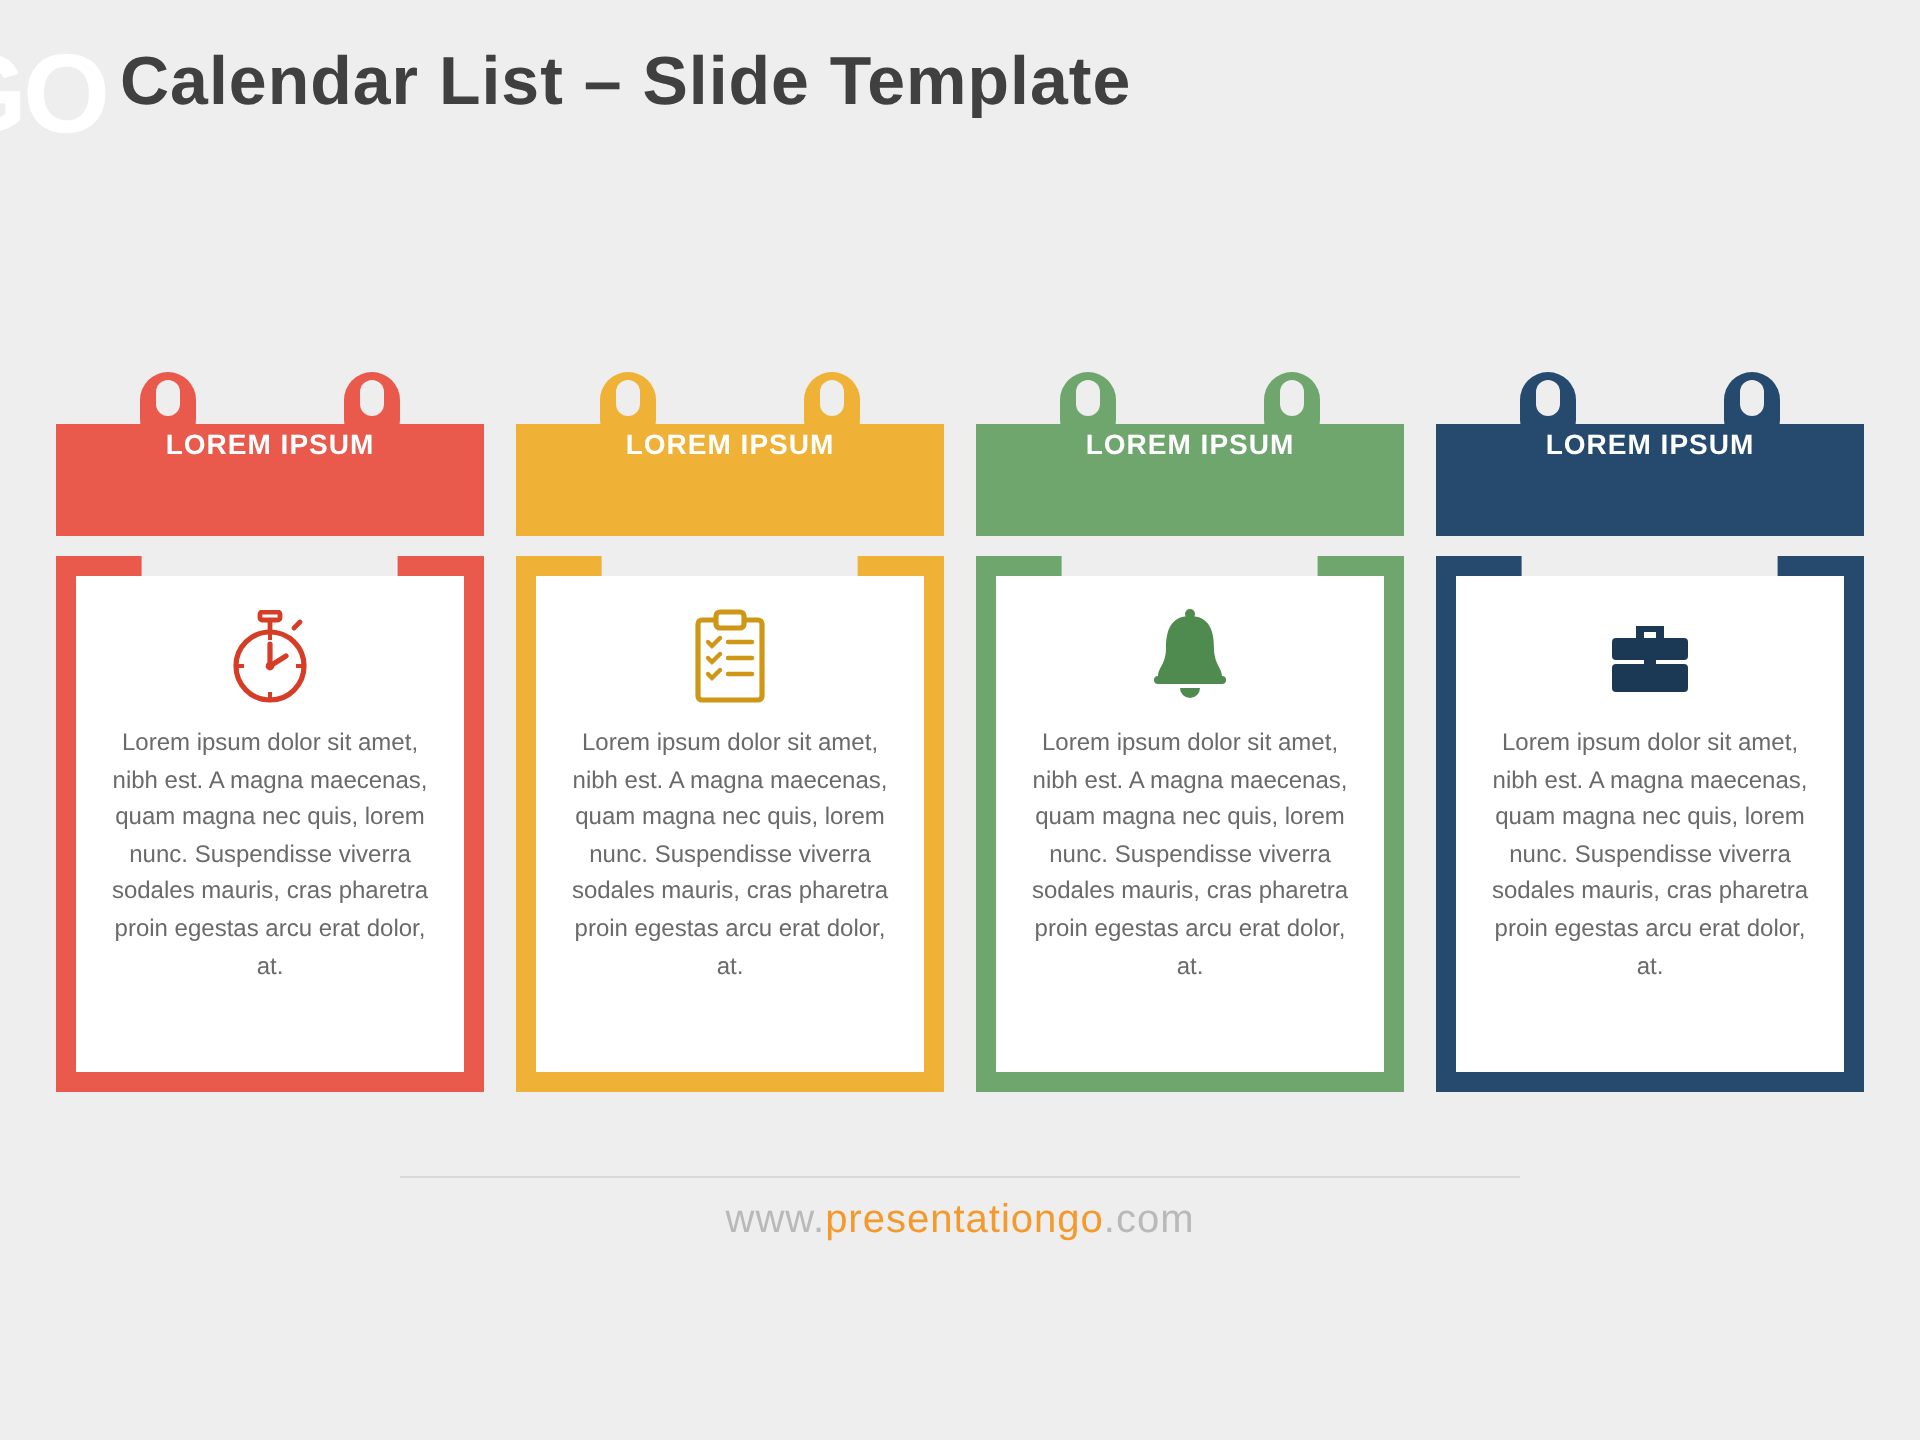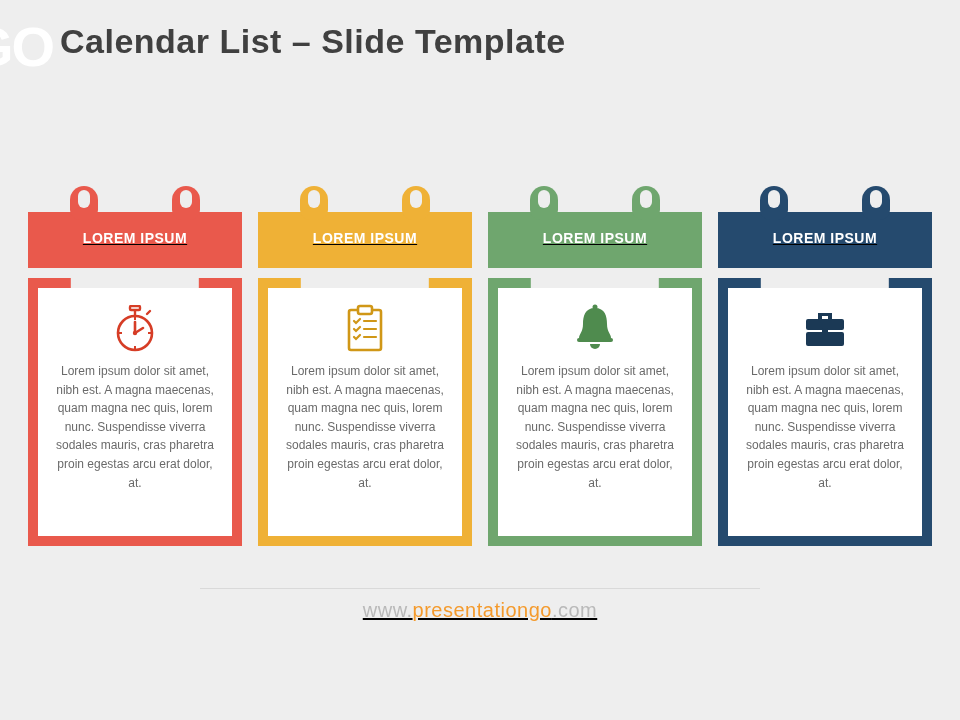--- a/index.html
+++ b/index.html
@@ -2,36 +2,36 @@
 <html><head>
 <meta charset="utf-8">
 <style>
   * { box-sizing: border-box; margin: 0; padding: 0; }
   html, body { width: 960px; height: 720px; background: #eeeeee; font-family: Arial, Helvetica, sans-serif; overflow: hidden; }
   .slide { position: relative; width: 960px; height: 648px; }
   .logo-frag { position: absolute; top: 14px; left: -30px; font-size: 56px; font-weight: 900; letter-spacing: -2px; color: #ffffff; }
   .title { position: absolute; top: 22px; left: 60px; font-size: 34px; font-weight: 700; color: #404040; letter-spacing: 0.5px; }
   .cards { position: absolute; top: 198px; left: 28px; right: 28px; display: flex; justify-content: space-between; }
   .card { width: 214px; display: flex; flex-direction: column; align-items: center; }
-  .hdr { position: relative; width: 100%; height: 70px; display: flex; align-items: flex-end; justify-content: center; padding-bottom: 22px; text-decoration: underline; }
+  .hdr { position: relative; width: 100%; height: 70px; display: flex; align-items: center; justify-content: center; padding-bottom: 22px; }
   .hdr-bg { position: absolute; left: 0; right: 0; bottom: 0; height: 56px; }
   .ring { position: absolute; top: -12px; width: 28px; height: 34px; border-radius: 14px 14px 10px 10px; }
   .ring::after { content: ""; position: absolute; top: 4px; left: 50%; transform: translateX(-50%); width: 12px; height: 18px; background: #eeeeee; border-radius: 8px; }
   .ring.l { left: 42px; }
   .ring.r { right: 42px; }
   .hdr-text { position: relative; color: #fff; font-size: 14px; font-weight: 700; letter-spacing: 0.5px; }
   .body-frame { position: relative; width: 100%; height: 268px; margin-top: 10px; }
   .body-frame .bg { position: absolute; inset: 0; }
   .body-frame .inner { position: absolute; top: 10px; left: 10px; right: 10px; bottom: 10px; background: #fff; display: flex; flex-direction: column; align-items: center; padding: 14px 12px 10px; }
   .notch { position: absolute; top: 0; left: 50%; transform: translateX(-50%); width: 60%; height: 10px; background: #eeeeee; }
   .icon-wrap { height: 54px; display: flex; align-items: center; justify-content: center; margin-bottom: 6px; }
   .desc { font-size: 12px; line-height: 1.55; color: #6a6a6a; text-align: center; }
   .footer { position: absolute; left: 0; right: 0; bottom: 26px; text-align: center; }
   .footer hr { border: none; border-top: 1px solid #d9d9d9; width: 560px; margin: 0 auto 10px; }
-  .footer .url { font-size: 20px; letter-spacing: 0.5px; text-decoration: underline; }
+  .footer .url { font-size: 20px; letter-spacing: 0.5px; }
   .footer .grey { color: #b9b9b9; }
   .footer .orange { color: #f49a2c; }
 </style>
 </head>
 <body>
 
 <div class="slide">
   <div class="logo-frag">GO</div>
   <div class="title">Calendar List – Slide Template</div>
 

